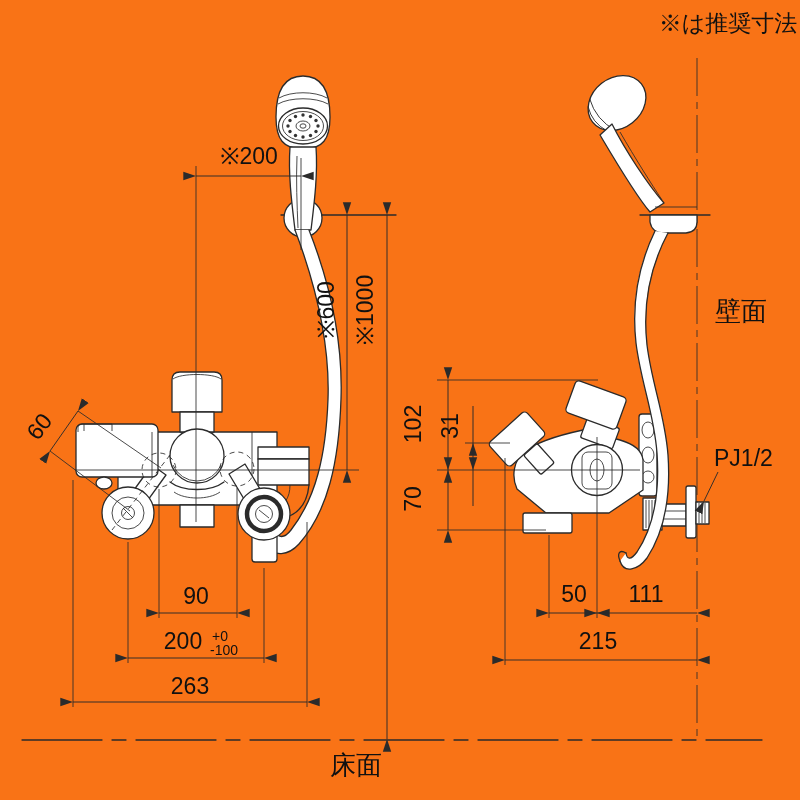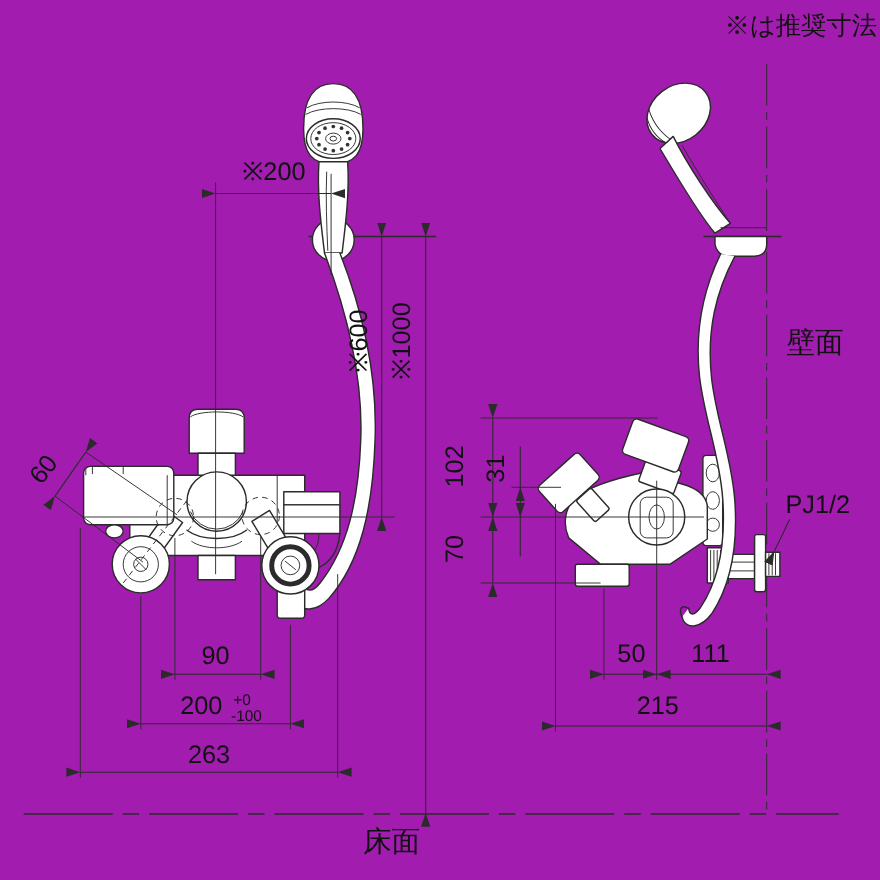--- a/index.html
+++ b/index.html
@@ -1,16 +1,16 @@
 <!DOCTYPE html>
 <html><head>
 <meta charset="utf-8">
 <style>
   html,body{margin:0;padding:0;background:#fff;}
-  .page{position:relative;width:800px;height:800px;background:#a21caf;overflow:hidden;
+  .page{position:relative;width:800px;height:800px;background:#f97316;overflow:hidden;
         font-family:"Liberation Sans",sans-serif;}
   svg{display:block;}
   .ol{fill:#ffffff;stroke:#2b2b2b;stroke-width:1.3;stroke-linejoin:round;}
   .ln{fill:none;stroke:#2b2b2b;stroke-width:1.3;stroke-linecap:round;stroke-linejoin:round;}
   .tn{fill:none;stroke:#2b2b2b;stroke-width:0.85;}
   .dm{fill:none;stroke:#2b2b2b;stroke-width:0.95;}
   .wh{fill:#ffffff;stroke:none;}
   .txt{font-family:"Liberation Sans",sans-serif;font-size:23px;fill:#111;}
   .txts{font-family:"Liberation Sans",sans-serif;font-size:14px;fill:#111;}
   .txtj{font-family:"Liberation Sans",sans-serif;font-size:26px;fill:#111;}

